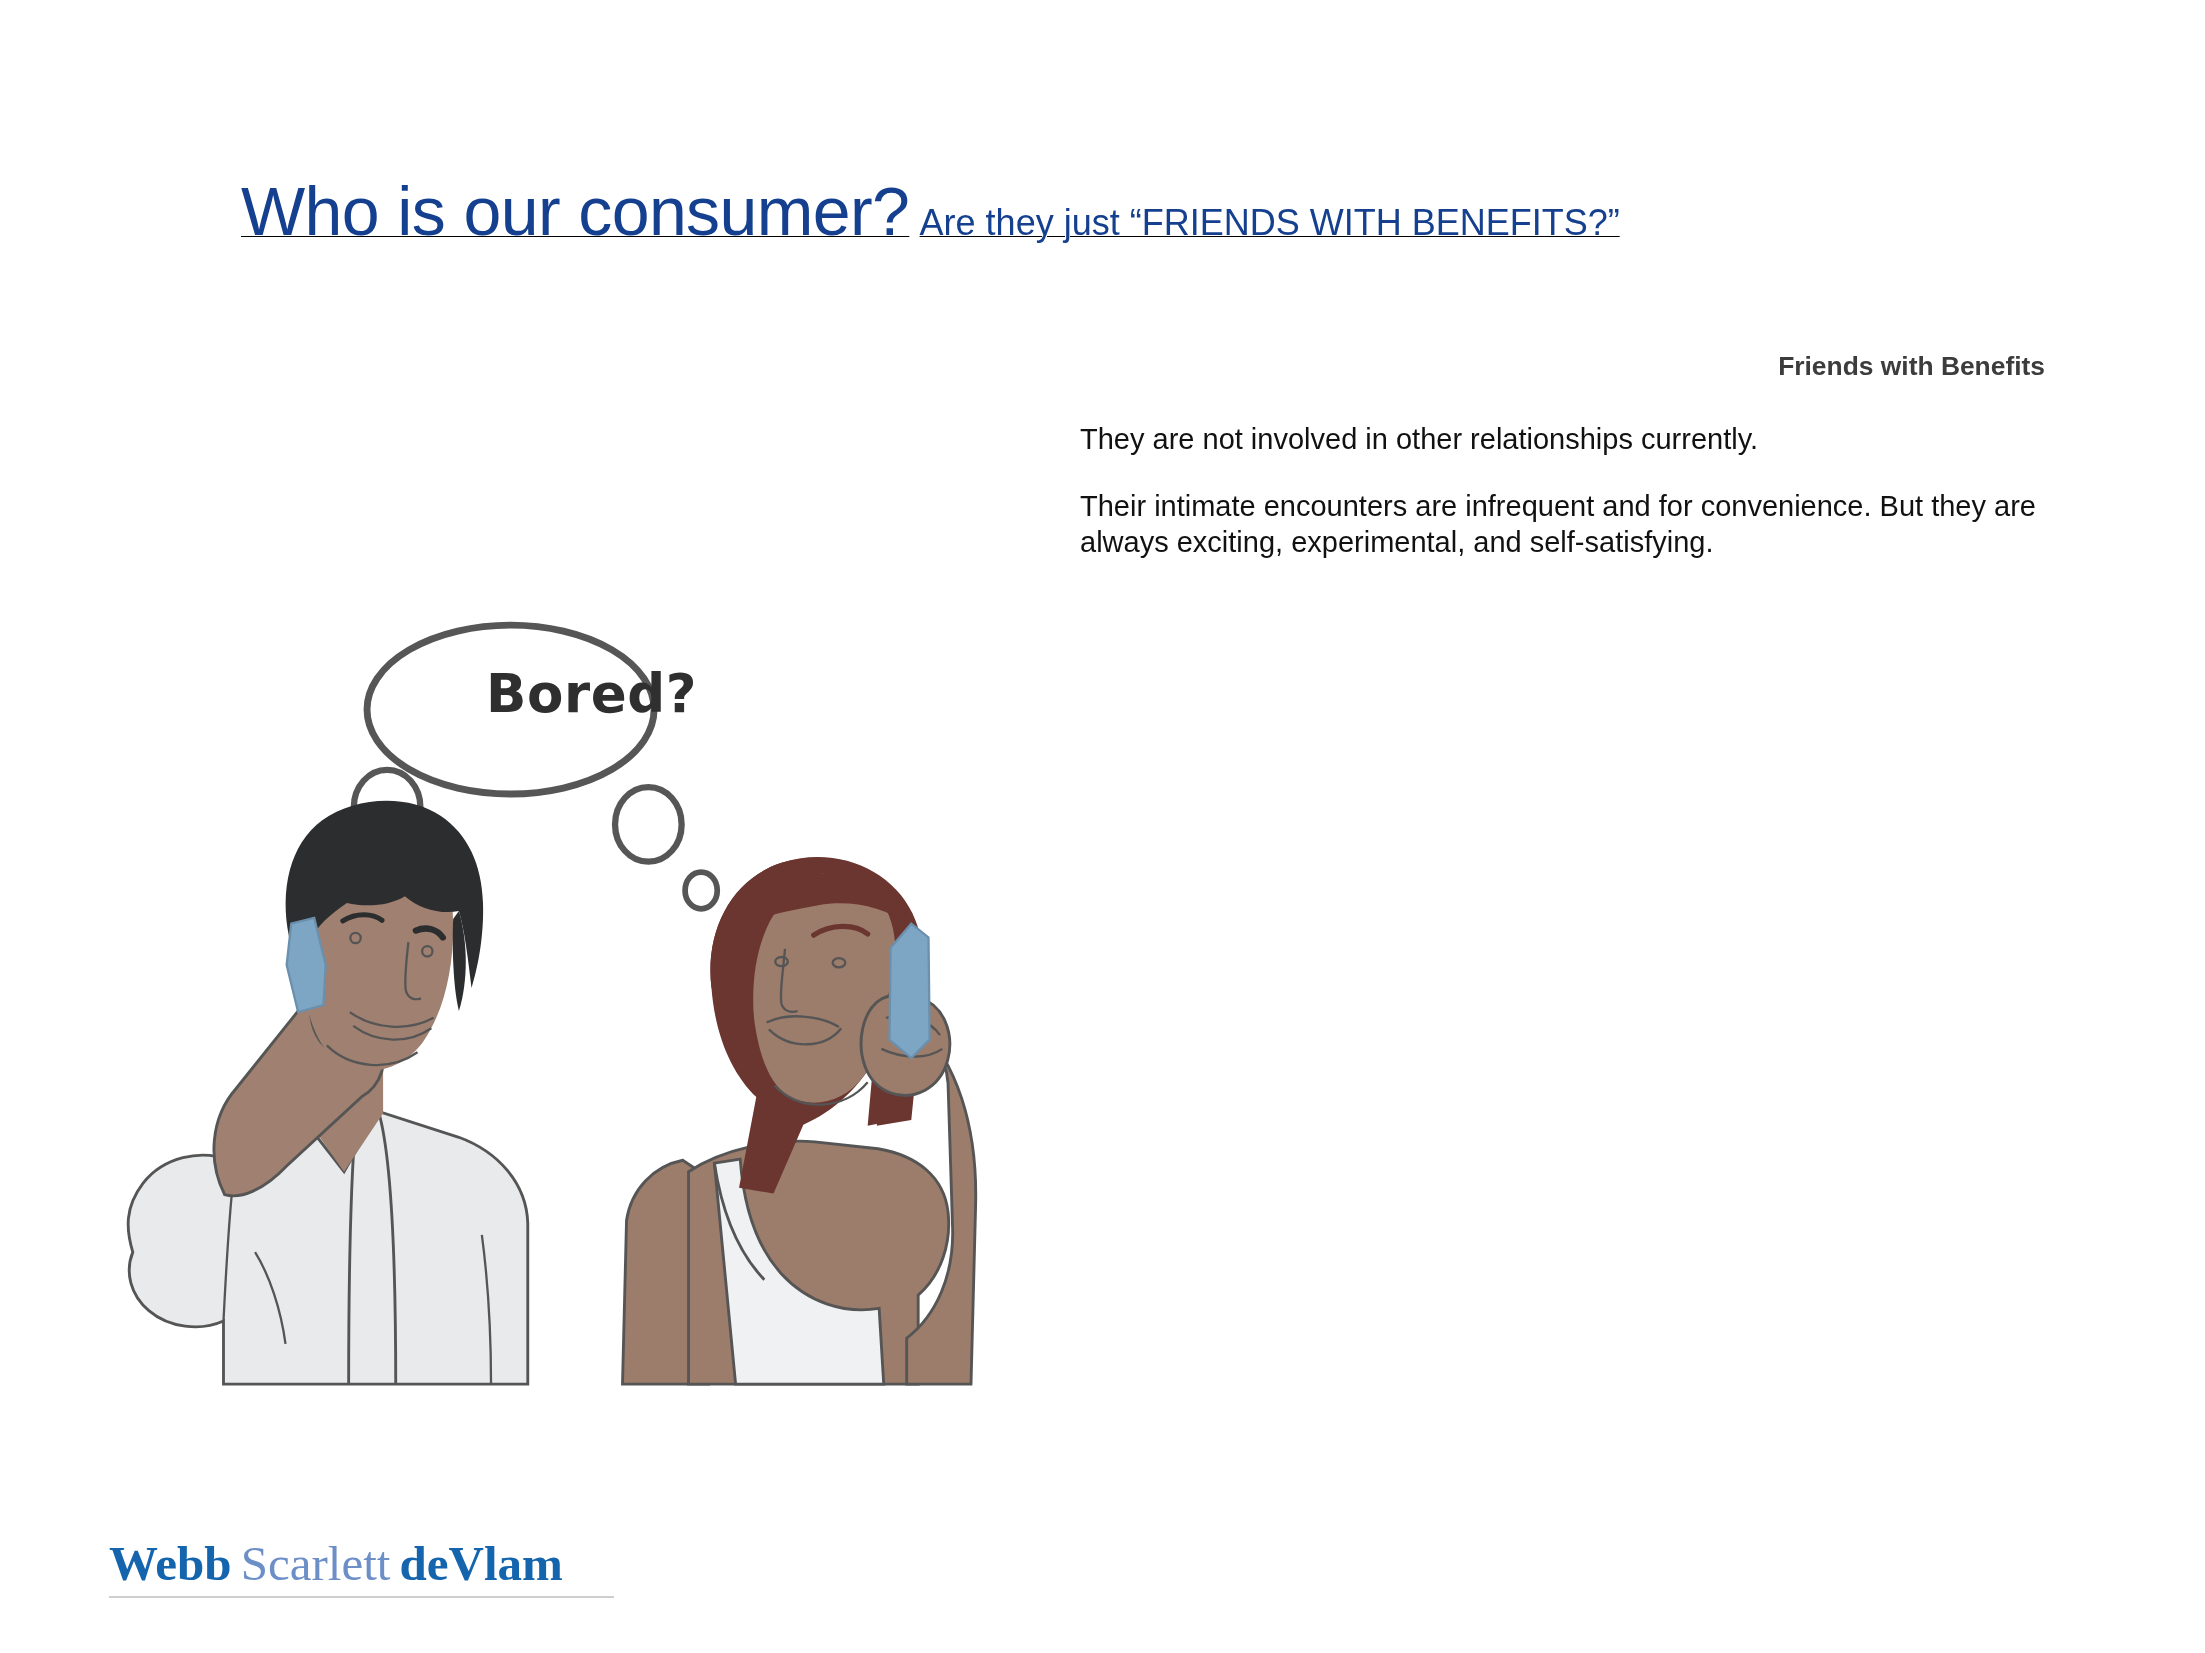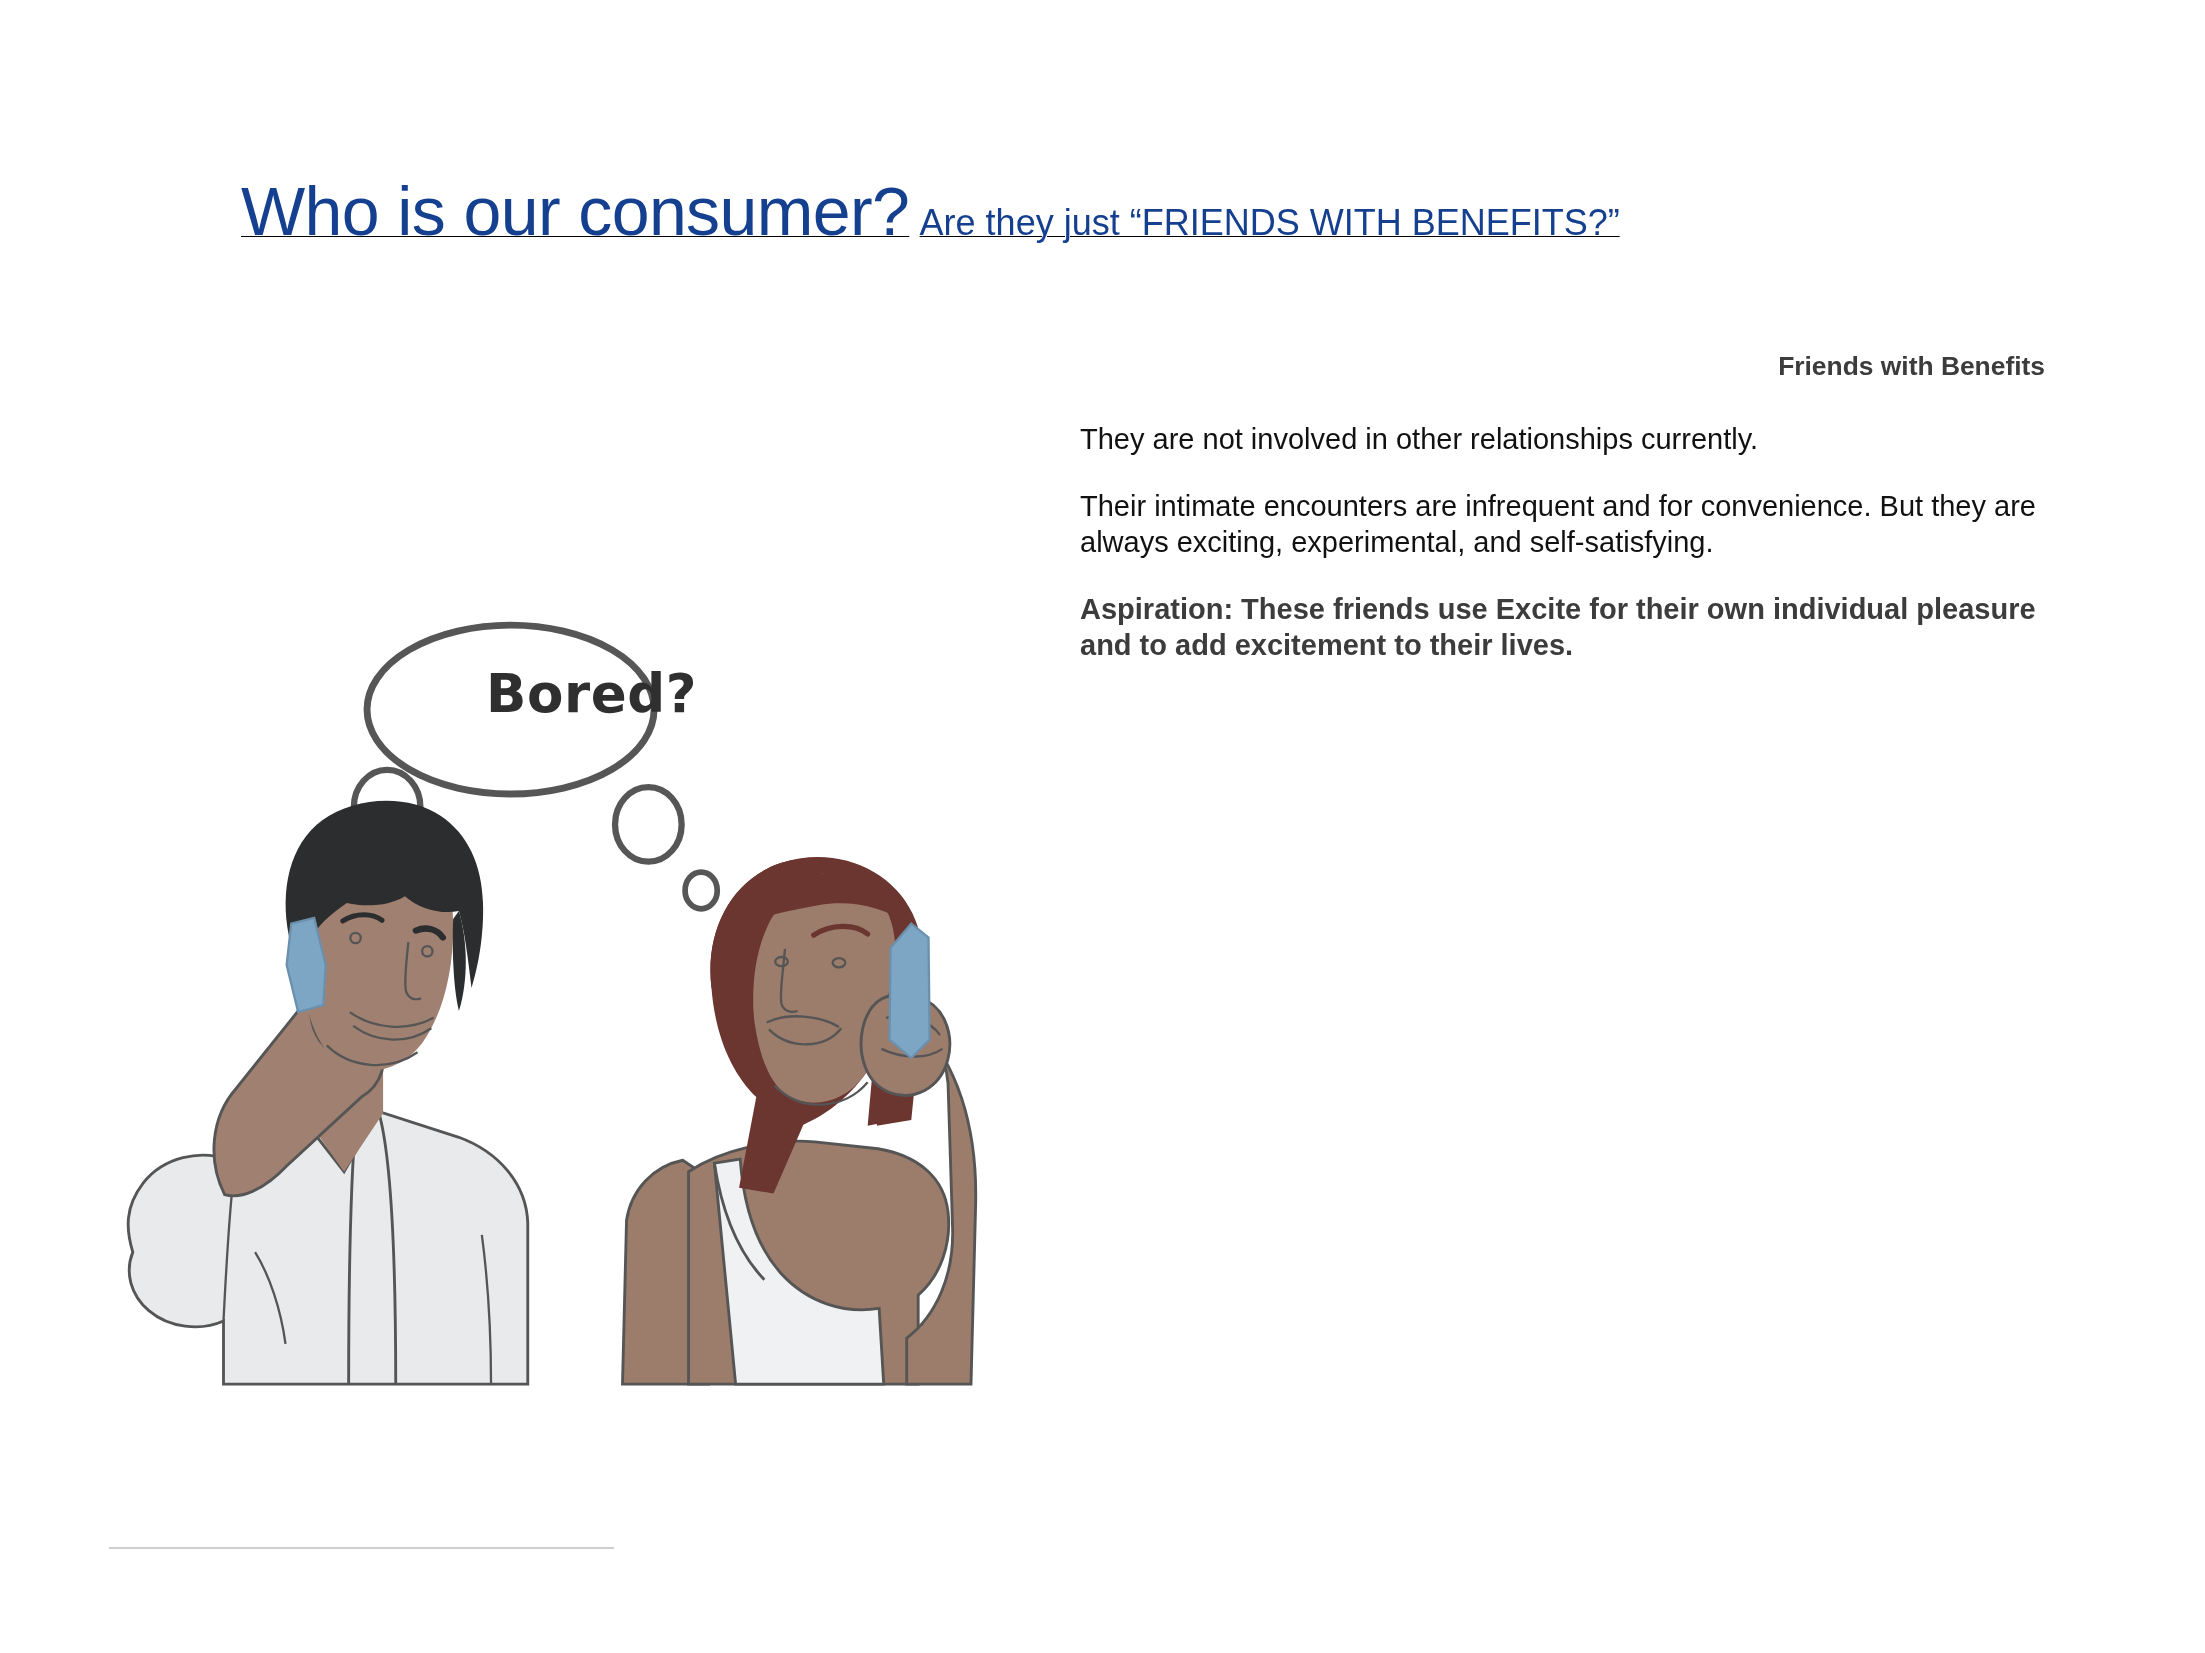--- a/index.html
+++ b/index.html
@@ -308,19 +308,19 @@
     </g>
   </svg>
 </div>
 
 <div id="bored-text">Bored?</div>
 
 <div id="copy-col">
   <p class="para head">Friends with Benefits</p>
   <p class="para">They are not involved in other relationships currently.</p>
   <p class="para">Their intimate encounters are infrequent and for convenience. But they are always exciting, experimental, and self-satisfying.</p>
-  <p class="para bold">Aspiration: These friends use Excite for their own individual pleasure and to add excitement to their lives.</p>
 </div>
 
 <div id="logo">
+  <div id="logo-wordmark"><span class="logo-dark">Webb</span><span class="logo-light" style="margin-left:9.2px">Scarlett</span><span class="logo-dark" style="margin-left:9.2px">deVlam</span></div>
   <div id="logo-rule"></div>
 </div>
 
 
 </body></html>

